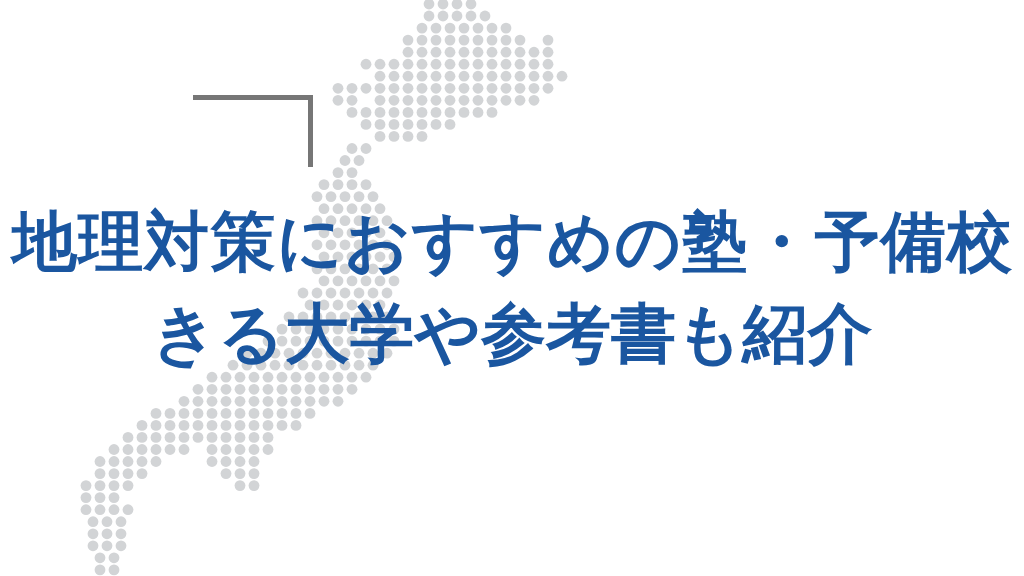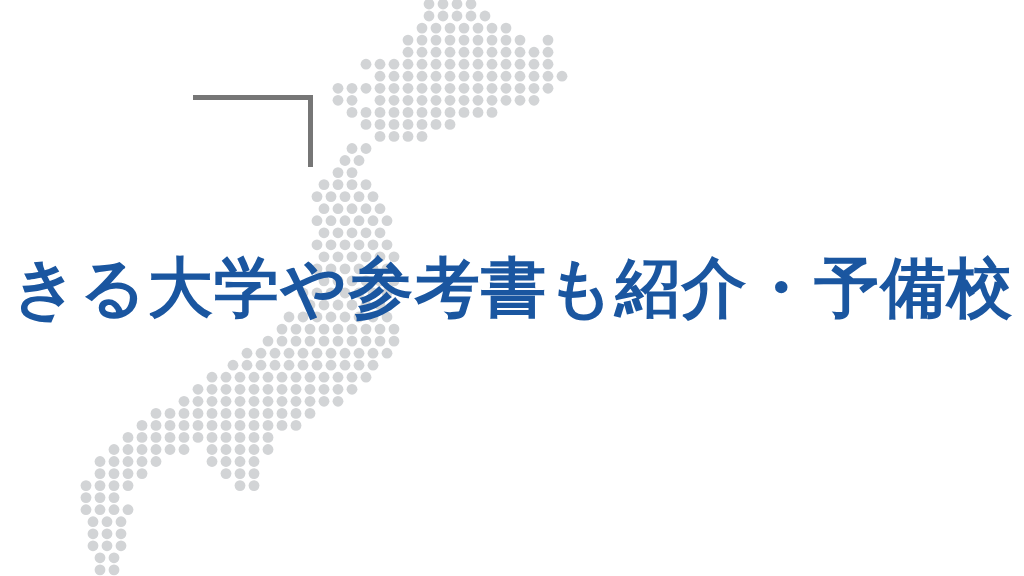--- a/index.html
+++ b/index.html
@@ -449,16 +449,17 @@
       <circle cx="107.0" cy="581.9" r="5.4" fill="#d2d4d6"></circle>
       <circle cx="121.0" cy="581.9" r="5.4" fill="#d2d4d6"></circle>
     </svg>
 
   <div id="bracket">
     <div class="bar-h"></div>
     <div class="bar-v"></div>
   </div>
 
   <div id="title-block">
-    <div class="title-line wide">きる大学や参考書も紹介・予備校</div>
+    <div class="title-line wide">地理対策におすすめの塾・予備校</div>
+    <div class="title-line">きる大学や参考書も紹介</div>
   </div>
 
 </div>
 
 </body></html>

